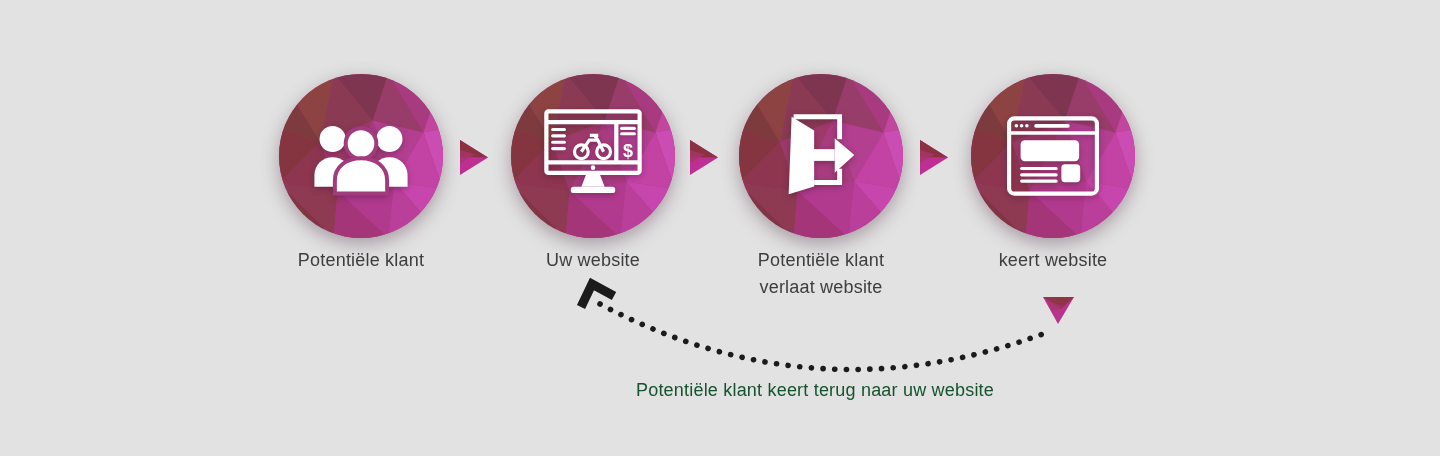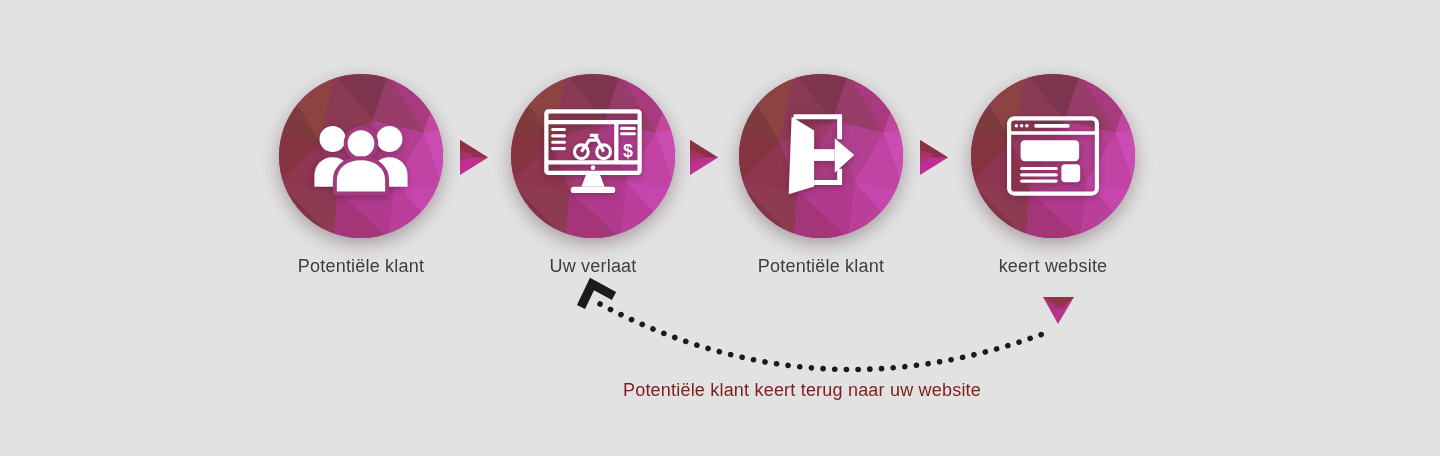--- a/index.html
+++ b/index.html
@@ -12,29 +12,29 @@
   .circle{
     position:relative;width:164px;height:164px;margin:0 auto;
     filter:drop-shadow(0 6px 9px rgba(70,40,60,.38));
   }
   .circle .bg{position:absolute;left:0;top:0;width:164px;height:164px;}
   .glyph{
     position:absolute;left:50%;top:50%;transform:translate(-50%,-50%);
     filter:drop-shadow(0 2px 3px rgba(60,15,45,.38));
   }
   .label{
-    margin-top:15px;font-size:18px;line-height:27px;color:#3e3e3e;
+    margin-top:9px;font-size:18px;line-height:27px;color:#3e3e3e;
     letter-spacing:.2px;font-weight:400;
   }
   .label span{display:block;}
   .connector{position:absolute;top:140px;width:28px;height:35px;}
   .overlay{position:absolute;left:0;top:0;width:1440px;height:456px;pointer-events:none;}
   .caption{
-    position:absolute;left:527px;top:380px;width:550px;text-align:center;
-    font-size:18px;color:#7f1d1d;letter-spacing:.2px;
+    position:absolute;left:540px;top:380px;width:550px;text-align:center;
+    font-size:18px;color:#14532d;letter-spacing:.2px;
   }
 </style>
 </head>
 <body>
 
 <div class="stage">
 
   <svg class="defs-holder" aria-hidden="true">
     <defs>
       <clipPath id="circleClip">
@@ -119,41 +119,42 @@
           <circle cx="60" cy="42" r="6.5"></circle>
           <path d="M39,42 L46.5,31 H54.5 L60,42 M54.5,31 l-3,-4.5 m-4.5,0 h8"></path>
         </g>
         <circle cx="50" cy="57" r="2.2" fill="#ffffff"></circle>
         <text x="83" y="47" font-size="17" font-weight="bold" fill="#ffffff" text-anchor="middle" font-family="'Liberation Sans',sans-serif">$</text>
         <polygon points="44,62 56,62 61,75 39,75" fill="#ffffff"></polygon>
         <rect x="29" y="75" width="42" height="6" rx="3" fill="#ffffff"></rect>
       </svg>
     </div>
     <div class="label">
-      <span>Uw verlaat</span>
+      <span>Uw website</span>
       <span></span>
     </div>
   </div>
 
   <div class="step" style="left:706px">
     <div class="circle">
       <svg class="bg" viewBox="0 0 168 168">
         <g clip-path="url(#circleClip)">
             <use href="#facets"></use>
           </g>
       </svg>
       <svg class="glyph" width="98" height="98" viewBox="0 0 100 100">
         <path d="M22,10 H69 V33 M69,63 V77 H43" fill="none" stroke="#ffffff" stroke-width="5"></path>
         <polygon points="20,10 43,24 43,81 17,89" fill="#ffffff"></polygon>
         <rect x="42" y="43" width="22" height="12" fill="#ffffff"></rect>
         <polygon points="64,32 84,49 64,67" fill="#ffffff"></polygon>
       </svg>
     </div>
     <div class="label">
       <span>Potentiële klant</span>
+      <span>verlaat website</span>
     </div>
   </div>
 
   <div class="step" style="left:938px">
     <div class="circle">
       <svg class="bg" viewBox="0 0 168 168">
         <g clip-path="url(#circleClip)">
             <use href="#facets"></use>
           </g>
       </svg>

